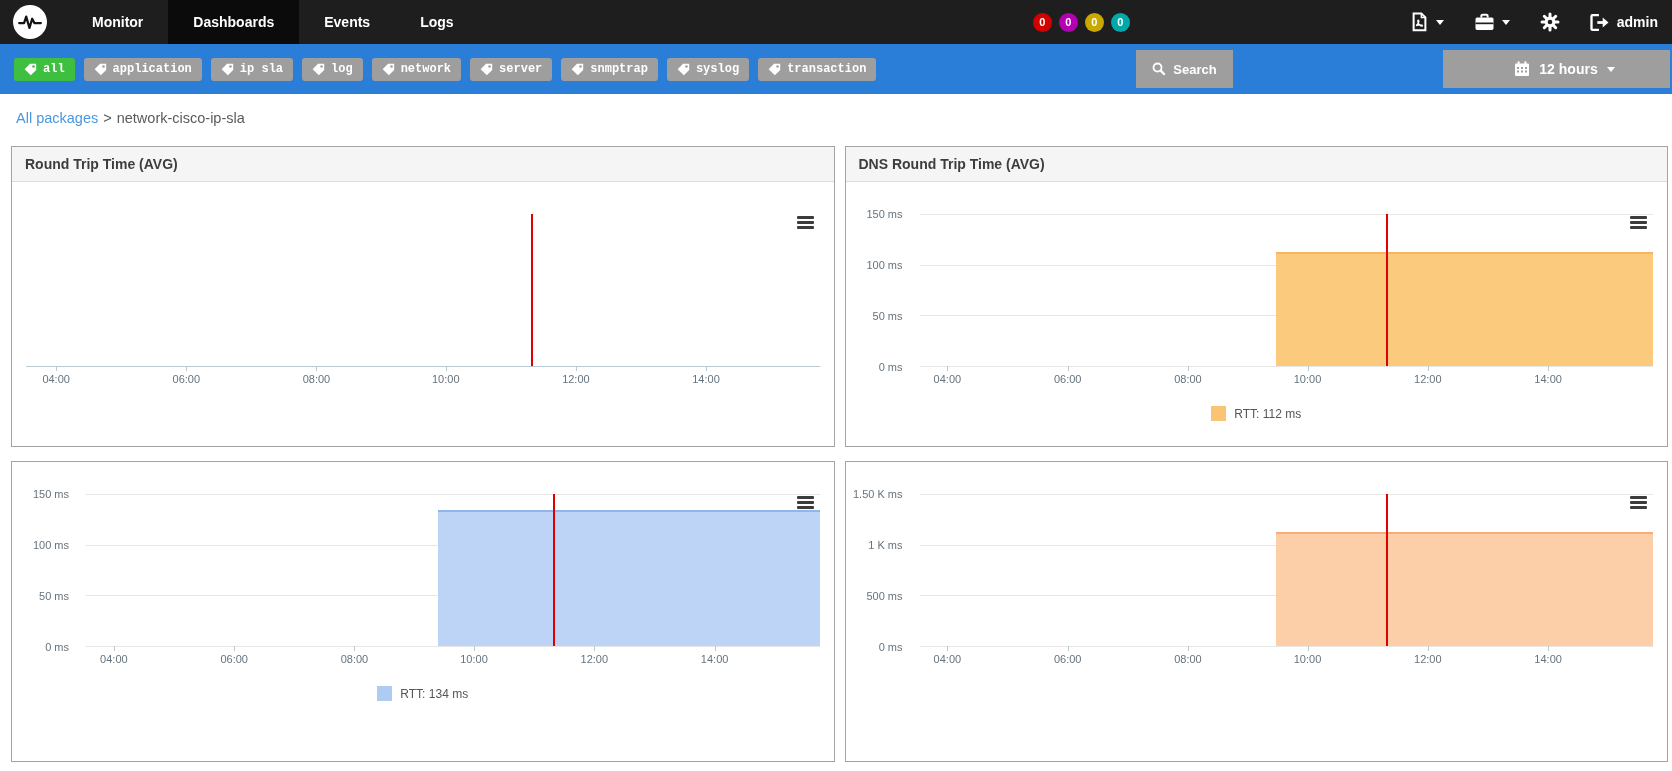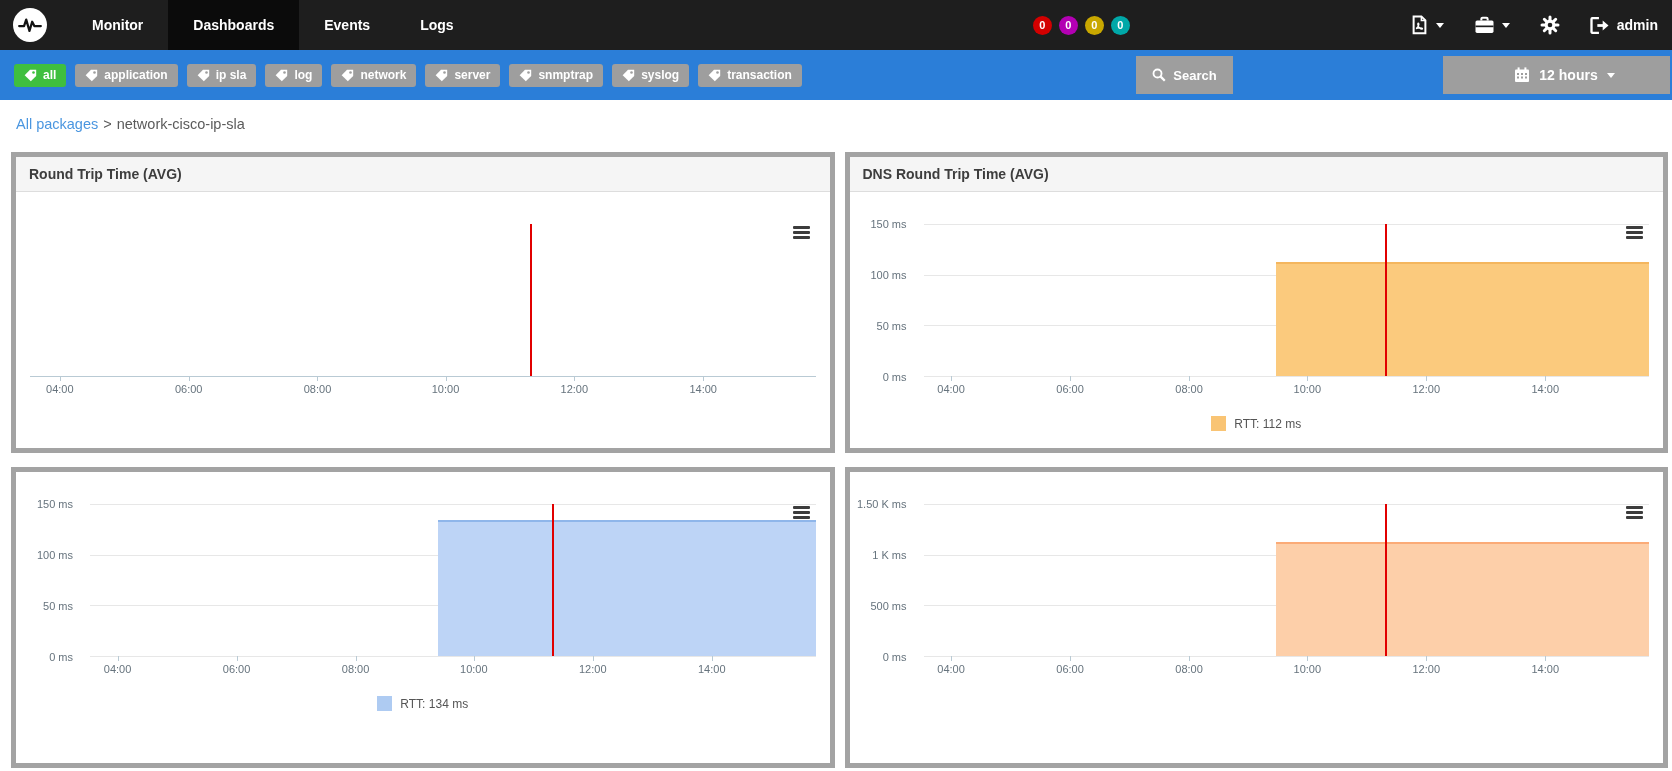--- a/index.html
+++ b/index.html
@@ -1,59 +1,59 @@
 <!DOCTYPE html>
 <html><head>
 <meta charset="utf-8">
 <style>
   * { box-sizing: border-box; margin: 0; padding: 0; }
   html,body { width:1672px; height:771px; overflow:hidden; background:#fff;
     font-family:"Liberation Sans", sans-serif; }
   .page { width:1672px; height:771px; display:flex; flex-direction:column; }
 
   
-  .navbar { height:50px; background:#1e1e1e; display:flex; align-items:center;
+  .navbar { height:44px; background:#1e1e1e; display:flex; align-items:center;
     padding-right:14px; flex:0 0 auto; }
   .logo-wrap { width:34px; height:34px; border-radius:50%; background:#fff;
     margin:0 20px 0 13px; display:flex; align-items:center; justify-content:center; cursor:pointer; }
   .nav-menu { display:flex; height:50px; }
   .nav-item { color:#fff; font-size:14px; font-weight:600; line-height:50px;
     padding:0 25px; cursor:pointer; }
   .nav-item.active { background:#0b0b0b; }
   .badge-group { margin-left:auto; display:flex; gap:7px; align-items:center; }
   .badge { width:19px; height:19px; border-radius:50%; color:#fff; font-size:11px;
     font-weight:700; display:flex; align-items:center; justify-content:center; cursor:pointer; }
   .nav-actions { margin-left:280px; display:flex; align-items:center; gap:30px; }
   .nav-action { display:flex; align-items:center; gap:7px; cursor:pointer; color:#fff;
     font-size:14px; font-weight:600; }
   .caret-down { width:0; height:0; border-left:4px solid transparent;
     border-right:4px solid transparent; border-top:5px solid #fff; display:inline-block; }
 
   
   .filterbar { height:50px; background:#2b7ed8; position:relative; display:flex;
     align-items:center; gap:9px; padding-left:14px; flex:0 0 auto; }
   .chip { display:inline-flex; align-items:center; gap:6px; height:23px; padding:4px 10px;
-    border-radius:3px; color:#fff; font-size:12px; font-weight:700; cursor:pointer; white-space:nowrap; }
+    border-radius:3px; color:#fff; font-size:12px; font-weight:700; cursor:pointer; white-space:nowrap;font-family:Liberation Mono, monospace; }
   .chip svg { display:block; }
   .btn-gray { background:#9e9e9e; color:#fff; border:none; font-family:inherit;
     display:flex; align-items:center; cursor:pointer;justify-content:center; }
   .search-btn { position:absolute; left:1136px; top:6px; width:97px; height:38px;
     justify-content:center; gap:7px; font-size:13px; font-weight:700; }
   .time-btn { position:absolute; right:2px; top:6px; width:227px; height:38px;
     padding-left:16px; gap:9px; font-size:14px; font-weight:600; }
 
   
   .breadcrumb { padding:16px 16px 0 16px; font-size:14.5px; color:#5b5b5b; flex:0 0 auto; height:52px; }
   .breadcrumb a { color:#4a96e0; text-decoration:none; cursor:pointer; }
   .crumb-sep { margin:0 5px; color:#5b5b5b; }
 
   
   .grid { display:grid; grid-template-columns:1fr 1fr; grid-template-rows:301px 301px;
     gap:14px 10px; padding:0 4px 3px 11px; }
-  .panel { background:#fff; border:5px solid #a3a3a3; }
+  .panel { background:#fff; border:1px solid #a3a3a3; }
   .panel-header { height:35px; line-height:34px; padding:0 13px; background:#f5f5f5;
     border-bottom:1px solid #ddd; font-size:14px; font-weight:700; color:#3d3d3d; }
   .chart-body { position:relative; height:264px; }
   .plot-row { position:absolute; left:14px; right:14px; top:32px; height:153px; display:flex; }
   .ylabels { position:relative; width:52px; margin-right:8px; flex:0 0 auto; }
   .ylabel { position:absolute; right:9px; transform:translateY(-50%); font-size:11px;
     color:#66737d; white-space:nowrap; }
   .plot { flex:1; position:relative; border-bottom:1px solid #b9cad4; }
   .gridline { position:absolute; left:0; right:0; height:1px; background:#e7e7e7; }
   .area { position:absolute; right:0; bottom:0; }

